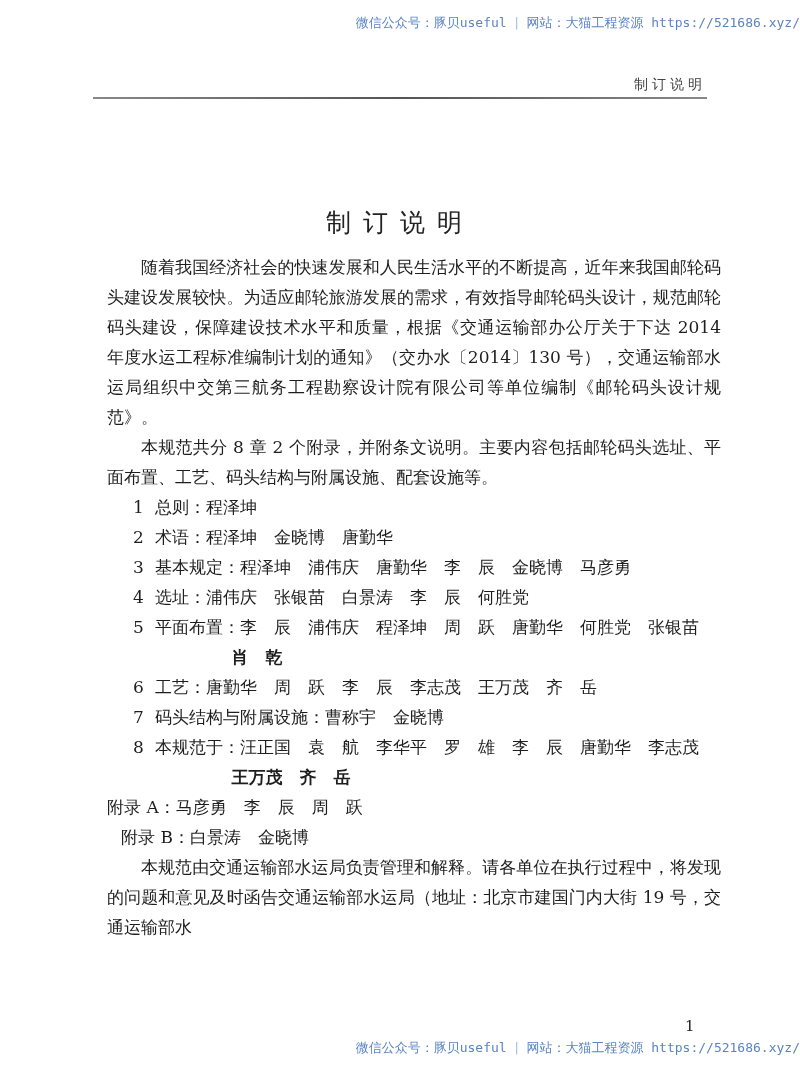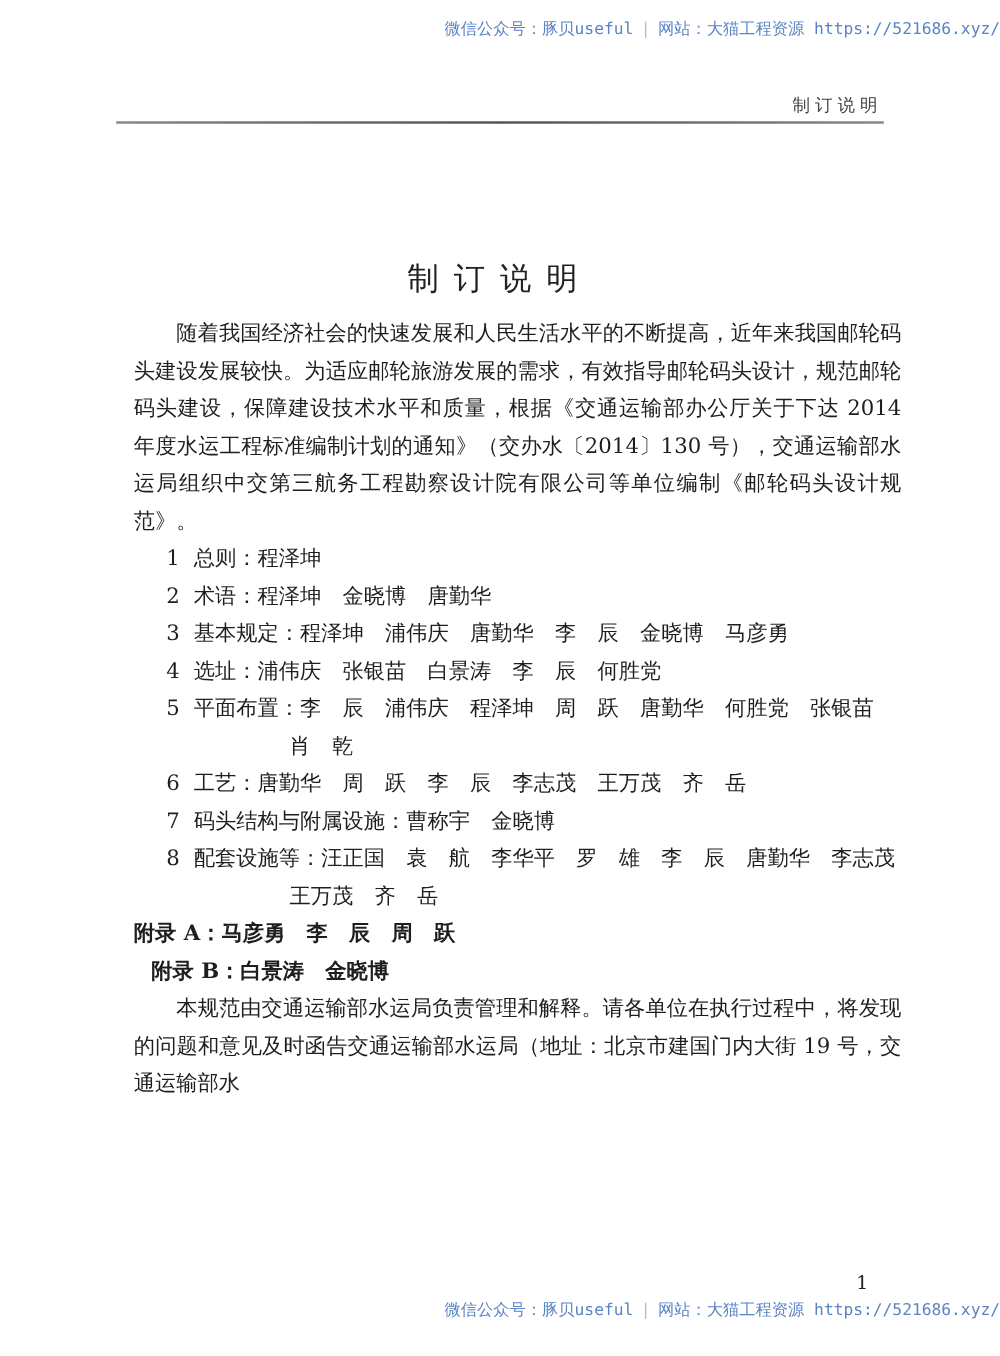--- a/index.html
+++ b/index.html
@@ -89,25 +89,25 @@
       flex: 1;
     }
     .list-item .role {
       white-space: nowrap;
     }
     .names {
       display: inline;
     }
     .cont-line {
       display: block;
+      font-weight: bold;
     }
     .appendix {
       margin: 0;
       padding-left: 26px;
-      font-weight: bold;
     }
     .page-number {
       position: absolute;
       top: 1017px;
       left: 685px;
       font-size: 15px;
       color: #222;
     }
   </style>
 </head>
@@ -117,20 +117,21 @@
   <span>微信公众号：豚贝useful</span><span class="sep">|</span><span>网站：大猫工程资源 https://521686.xyz/</span>
 </div>
 
 <div class="running-head">制订说明</div>
 <div class="head-rule"></div>
 
 <div class="page-title">制订说明</div>
 
 <div class="body-text">
   <p class="para">随着我国经济社会的快速发展和人民生活水平的不断提高，近年来我国邮轮码头建设发展较快。为适应邮轮旅游发展的需求，有效指导邮轮码头设计，规范邮轮码头建设，保障建设技术水平和质量，根据《交通运输部办公厅关于下达 2014 年度水运工程标准编制计划的通知》（交办水〔2014〕130 号），交通运输部水运局组织中交第三航务工程勘察设计院有限公司等单位编制《邮轮码头设计规范》。</p>
+  <p class="para">本规范共分 8 章 2 个附录，并附条文说明。主要内容包括邮轮码头选址、平面布置、工艺、码头结构与附属设施、配套设施等。</p>
 
   <div>
     <div class="list-item">
       <span class="num">1</span>
       <span class="content"><span class="role">总则：</span><span class="names">程泽坤</span></span>
     </div>
     <div class="list-item">
       <span class="num">2</span>
       <span class="content"><span class="role">术语：</span><span class="names">程泽坤　金晓博　唐勤华</span></span>
     </div>
@@ -149,21 +150,21 @@
     <div class="list-item">
       <span class="num">6</span>
       <span class="content"><span class="role">工艺：</span><span class="names">唐勤华　周　跃　李　辰　李志茂　王万茂　齐　岳</span></span>
     </div>
     <div class="list-item">
       <span class="num">7</span>
       <span class="content"><span class="role">码头结构与附属设施：</span><span class="names">曹称宇　金晓博</span></span>
     </div>
     <div class="list-item">
       <span class="num">8</span>
-      <span class="content"><span class="role">配套设施等：</span><span class="names">汪正国　袁　航　李华平　罗　雄　李　辰　唐勤华　李志茂</span><span class="cont-line" style="padding-left:4.5em">王万茂　齐　岳</span></span>
+      <span class="content"><span class="role">本规范于：</span><span class="names">汪正国　袁　航　李华平　罗　雄　李　辰　唐勤华　李志茂</span><span class="cont-line" style="padding-left:4.5em">王万茂　齐　岳</span></span>
     </div>
   </div>
 
   <div>
     <p class="appendix" style="padding-left:0">
       <span>附录 A：</span><span>马彦勇　李　辰　周　跃</span>
     </p>
     <p class="appendix" style="padding-left:14px">
       <span>附录 B：</span><span>白景涛　金晓博</span>
     </p>

